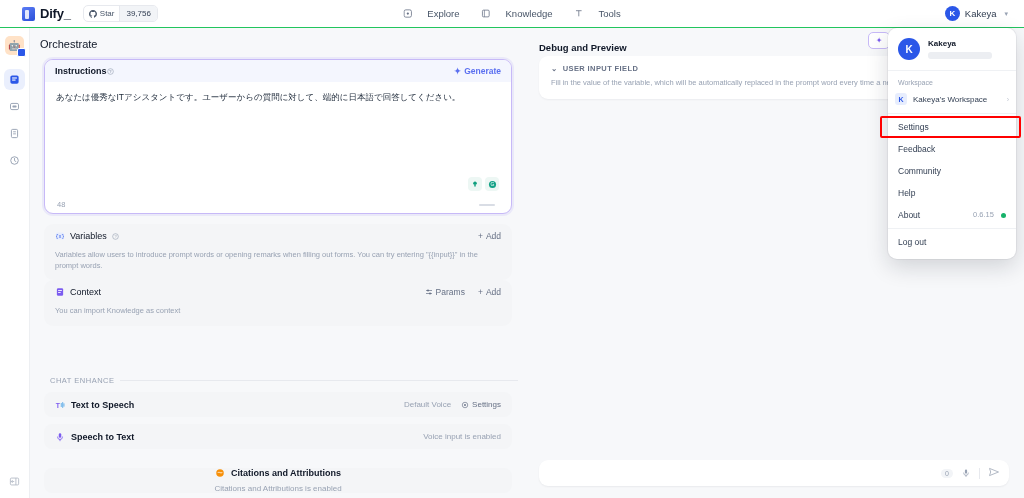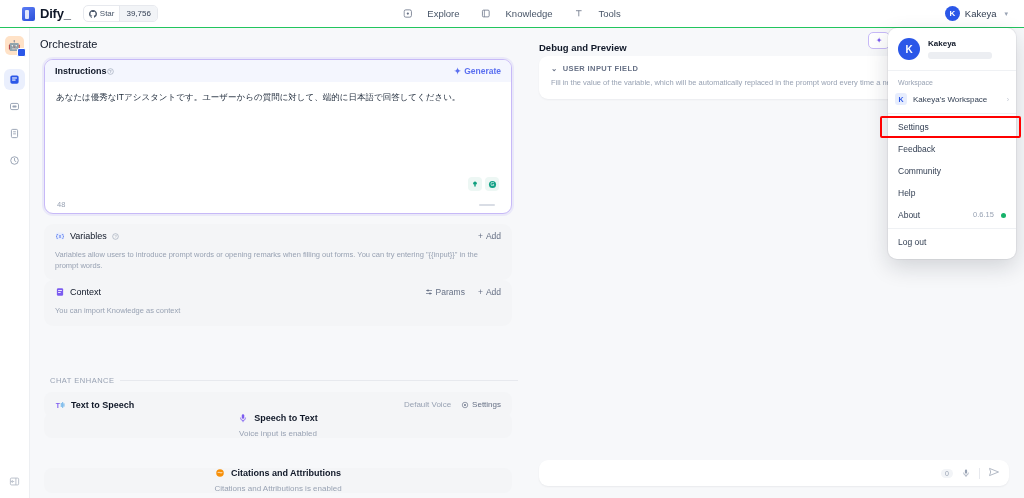--- a/index.html
+++ b/index.html
@@ -406,21 +406,21 @@
         <div class="feat-settings">
           <svg width="8" height="8" viewBox="0 0 16 16">
               <circle cx="8" cy="8" r="5.5" fill="none" stroke="#667085" stroke-width="1.3"></circle>
               <circle cx="8" cy="8" r="1.9" fill="#667085"></circle>
             </svg>
           <span>Settings</span>
         </div>
       </div>
     </div>
 
-    <div class="feat-row" style="top:385px;flex-direction:column;">
+    <div class="feat-row" style="top:396px;">
       <div class="feat-name">
         <svg width="10" height="10" viewBox="0 0 16 16">
             <rect x="6" y="2" width="4" height="7" rx="2" fill="#7c5cf0"></rect>
             <path d="M4 8a4 4 0 0 0 8 0M8 12v2" stroke="#7c5cf0" stroke-width="1.3" fill="none" stroke-linecap="round"></path>
           </svg>
         <span>Speech to Text</span>
       </div>
       <div class="feat-right">
         <span>Voice input is enabled</span>
       </div>

